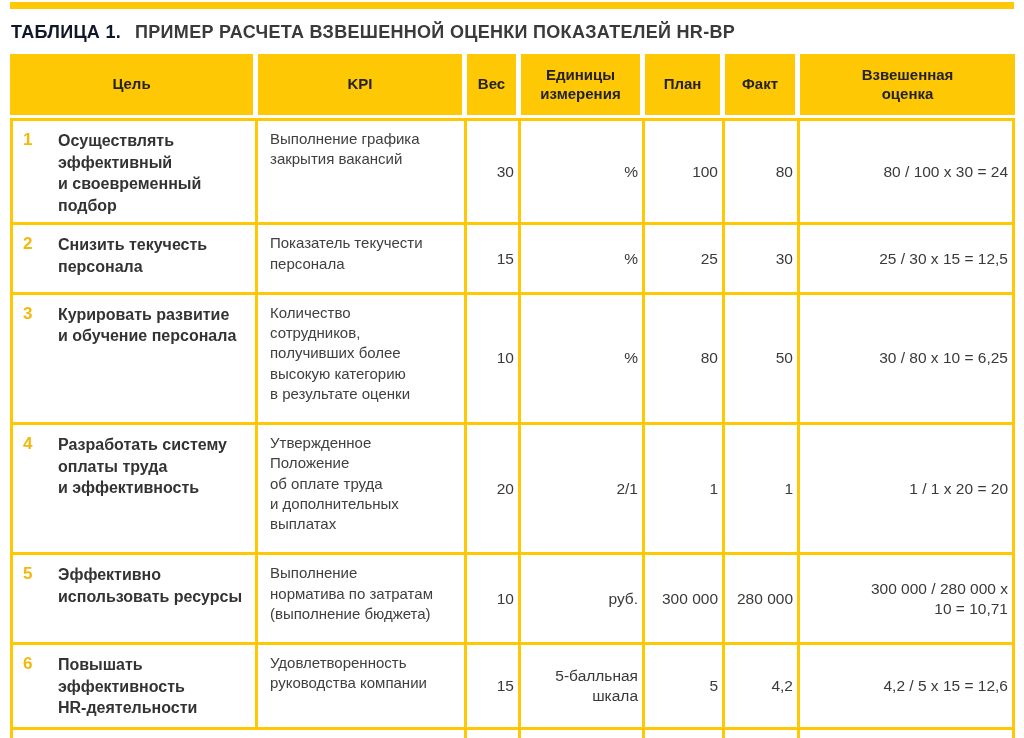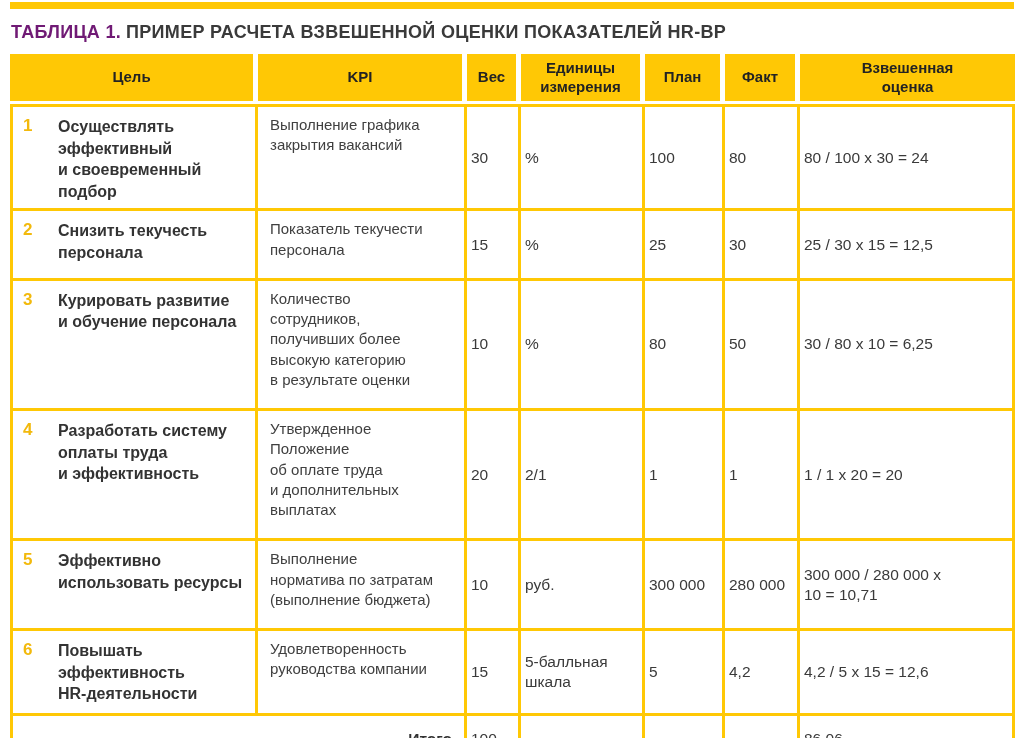--- a/index.html
+++ b/index.html
@@ -10,38 +10,38 @@
   }
   .page { padding: 2px 10px 0 10px; }
 
   .top-rule { height: 7px; background: #ffc805; }
 
   .title {
     margin: 13px 0 11px 1px;
     font-size: 18px; font-weight: 700; color: #3a3a3a;
     letter-spacing: .3px; white-space: nowrap;
   }
-  .title-accent { color: #701a75; margin-right: 5px; }
+  .title-accent { color: #0f172a; margin-right: 14px; }
 
   table.kpi {
     width: 1005px; table-layout: fixed;
     border-collapse: separate; border-spacing: 0;
   }
 
   
   th {
     background: #ffc805;
     border-right: 5px solid #ffffff;
     border-bottom: 3px solid #ffffff;
     font-size: 15px; font-weight: 700; color: #232323;
     text-align: center; vertical-align: middle;
     padding: 4px 2px; line-height: 1.25; white-space: pre-line;
   }
   th:last-child { border-right: none; margin-top: 33px; }
-  tr.rh { height: 50px; }
+  tr.rh { height: 64px; }
 
   
   td {
     background: #ffffff;
     border-right: 3px solid #ffc805;
     border-bottom: 3px solid #ffc805;
   }
   td:first-child { border-left: 3px solid #ffc805; }
   tbody tr:first-child td { border-top: 3px solid #ffc805; }
   tr.r-total td { border-bottom: 7px solid #ffc805; }
@@ -62,21 +62,21 @@
   }
   .goal-text {
     font-size: 16px; font-weight: 700; color: #333333;
     line-height: 1.35; white-space: pre-line; padding-top: 1px;
   }
   .kpi-cell {
     vertical-align: top; padding: 8px 6px 18px 12px;
     font-size: 15px; color: #404040; line-height: 1.35; white-space: pre-line;
   }
   .center-cell {
-    text-align: left; vertical-align: middle;
+    text-align: right; vertical-align: middle;
     font-size: 15.5px; color: #3a3a3a; white-space: pre-line;
     line-height: 1.3; padding: 2px 4px;
   }
   .total-label {
     text-align: right; vertical-align: middle;
     font-size: 15.5px; font-weight: 700; color: #333333;
     padding-right: 12px;
   }
 </style>
 </head>

